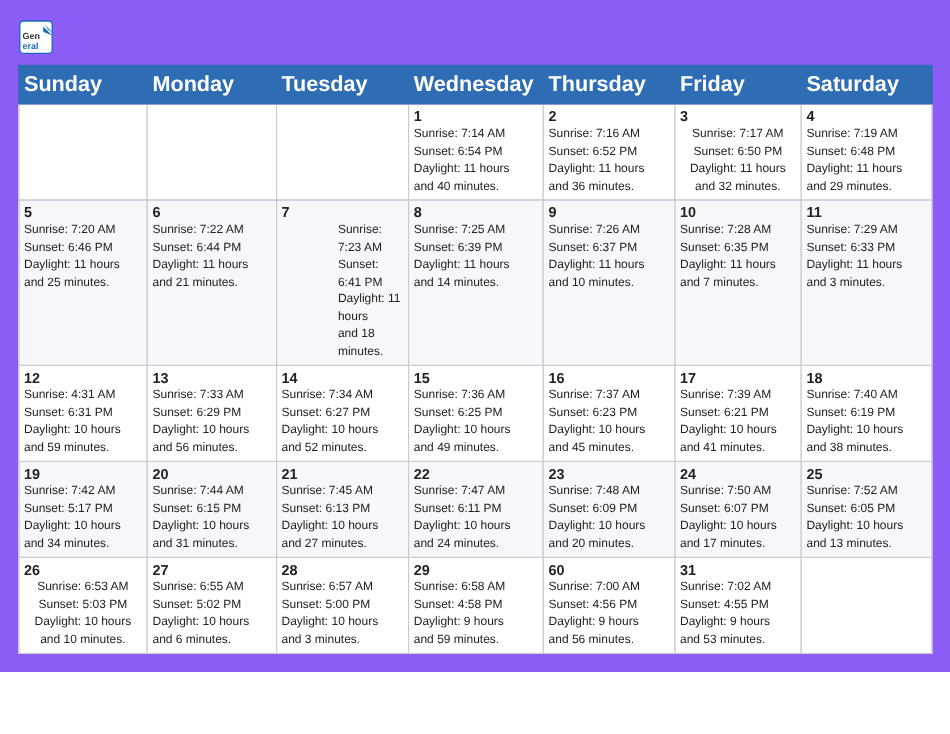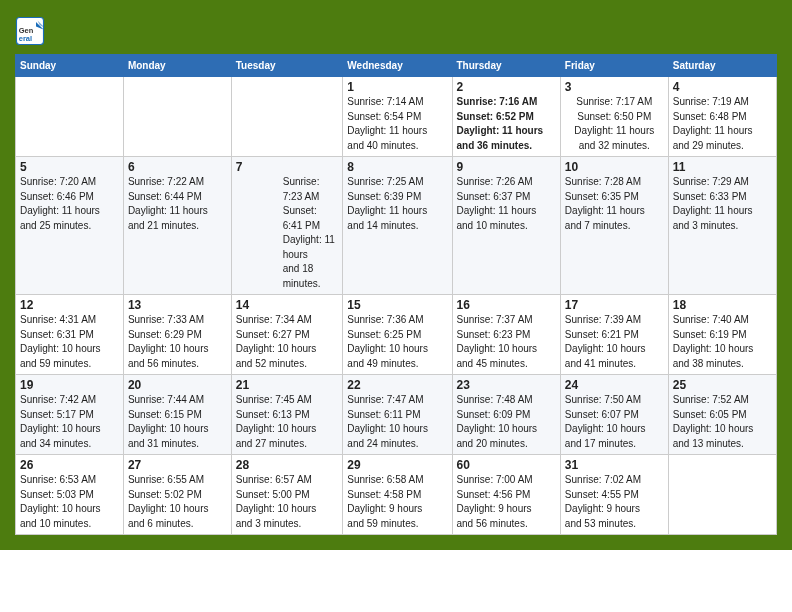--- a/index.html
+++ b/index.html
@@ -5,21 +5,21 @@
     * { box-sizing: border-box; margin: 0; padding: 0; }
     body {
       font-family: Arial, sans-serif;
       background: #fff;
       width: 792px;
       min-height: 612px;
       padding: 0;
     }
     .page {
       width: 792px;
-      background: #4d7c0f;
+      background: #8b5cf6;
       padding: 10px 15px 15px 15px;
     }
     .header {
       display: flex;
       justify-content: space-between;
       align-items: flex-start;
       margin-bottom: 8px;
     }
     .logo {
       display: flex;
@@ -52,21 +52,21 @@
       color: #444;
     }
     .calendar {
       width: 100%;
       border-collapse: collapse;
       border: 1px solid #bbb;
     }
     .calendar th {
       background: #2e6db4;
       color: #fff;
-      font-size: 10px;
+      font-size: 18px;
       font-weight: bold;
       padding: 5px 4px;
       text-align: left;
       border: 1px solid #2e6db4;
     }
     .calendar td {
       vertical-align: top;
       border: 1px solid #ccc;
       padding: 3px 4px;
       width: 113px;
@@ -143,21 +143,21 @@
           <td class="empty-cell"></td>
           <td>
             <span class="day-num">1</span>
             <div class="day-info" style="white-space: pre-line;">Sunrise: 7:14 AM
 Sunset: 6:54 PM
 Daylight: 11 hours
 and 40 minutes.</div>
           </td>
           <td>
             <span class="day-num">2</span>
-            <div class="day-info" style="white-space: pre-line; font-weight: bold;">Sunrise: 7:16 AM
+            <div class="day-info" style="white-space: pre-line;">Sunrise: 7:16 AM
 Sunset: 6:52 PM
 Daylight: 11 hours
 and 36 minutes.</div>
           </td>
           <td>
             <span class="day-num">3</span>
             <div class="day-info" style="white-space: pre-line; text-align: center;">Sunrise: 7:17 AM
 Sunset: 6:50 PM
 Daylight: 11 hours
 and 32 minutes.</div>
@@ -319,21 +319,21 @@
             <span class="day-num">25</span>
             <div class="day-info" style="white-space: pre-line;">Sunrise: 7:52 AM
 Sunset: 6:05 PM
 Daylight: 10 hours
 and 13 minutes.</div>
           </td>
         </tr>
         <tr class="row-bg-white">
           <td>
             <span class="day-num">26</span>
-            <div class="day-info" style="white-space: pre-line;">Sunrise: 6:53 AM
+            <div class="day-info" style="white-space: pre-line; text-align: center;">Sunrise: 6:53 AM
 Sunset: 5:03 PM
 Daylight: 10 hours
 and 10 minutes.</div>
           </td>
           <td>
             <span class="day-num">27</span>
             <div class="day-info" style="white-space: pre-line;">Sunrise: 6:55 AM
 Sunset: 5:02 PM
 Daylight: 10 hours
 and 6 minutes.</div>

